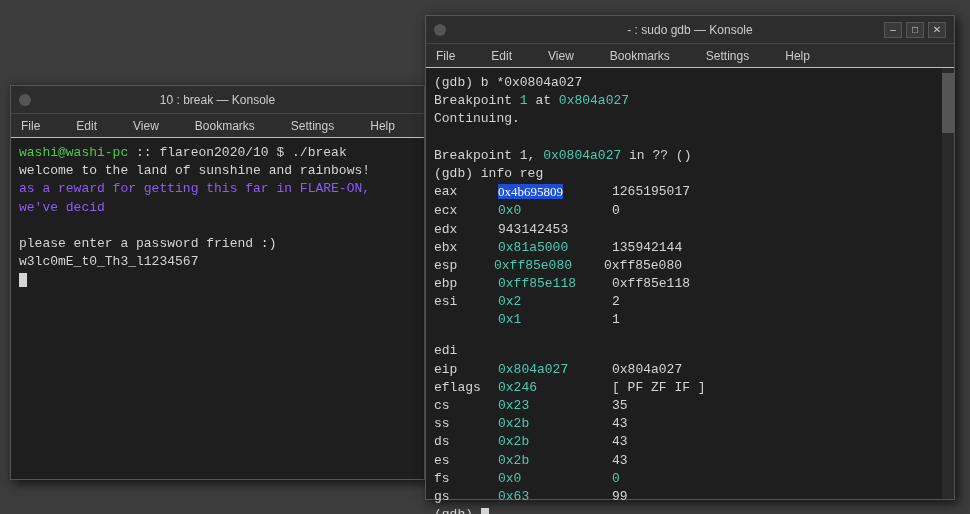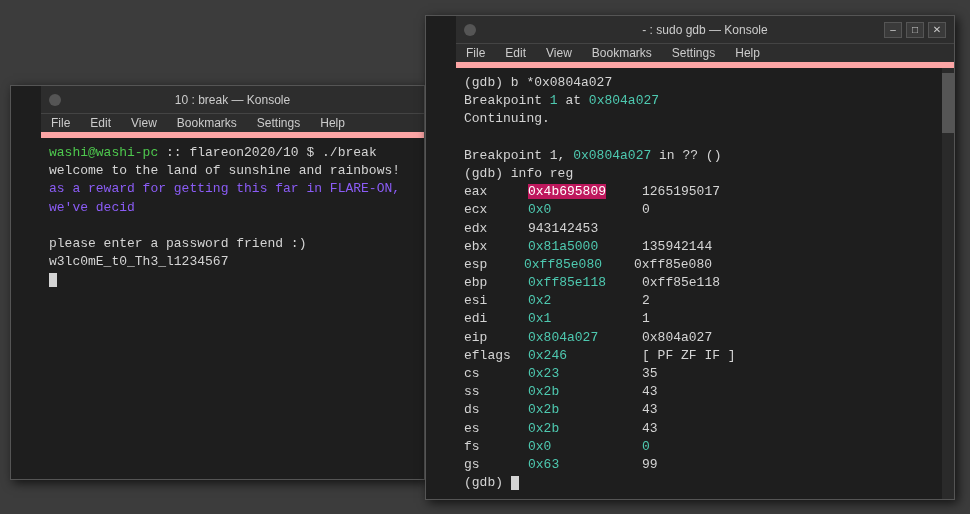--- a/index.html
+++ b/index.html
@@ -12,21 +12,20 @@
       overflow: hidden;
       position: relative;
     }
 
     
     .window {
       position: absolute;
       background: #1e1e1e;
       border: 1px solid #555;
       box-shadow: 3px 3px 10px rgba(0,0,0,0.7);
-      padding-left: 30px;
     }
 
     .titlebar {
       background: #2d2d2d;
       height: 28px;
       display: flex;
       align-items: center;
       padding: 0 8px;
       border-bottom: 1px solid #444;
       position: relative;
@@ -71,24 +70,24 @@
       align-items: center;
       justify-content: center;
       cursor: pointer;
       font-family: sans-serif;
     }
 
     .menubar {
       background: #2d2d2d;
       height: 24px;
       display: flex;
-      align-items: flex-start;
+      align-items: center;
       padding: 0 6px;
-      gap: 12px;
-      border-bottom: 6px solid #fca5a5;
+      gap: 28px;
+      border-bottom: 1px solid #fca5a5;
     }
 
     .menu-item {
       color: #ccc;
       font-size: 12px;
       font-family: sans-serif;
       cursor: pointer;
       padding: 2px 4px;
     }
 
@@ -98,23 +97,24 @@
       overflow: hidden;
       line-height: 1.4;
     }
 
     
     .green { color: #4ec94e; text-align: center; }
     .orange { color: #8b5cf6; }
     .cyan { color: #4ec9b0; }
     .white { color: #d4d4d4; }
     .highlight-box {
-      background: #be185d;
+      background: #1d4ed8;
       color: #fff;
       display: inline;
+      font-family: Liberation Serif, serif;
     }
 
     
     .window-left {
       left: 10px;
       top: 85px;
       width: 415px;
       height: 395px;
     }
 
@@ -262,21 +262,21 @@
       <span class="white" style="width:60px; display:inline-block;">ebp</span>
       <span class="cyan" style="display:inline-block; width:110px;">0xff85e118</span>
       <span class="white">0xff85e118</span>
     </div>
     <div style="display:flex; gap: 4px;">
       <span class="white" style="width:60px; display:inline-block;">esi</span>
       <span class="cyan" style="display:inline-block; width:110px;">0x2</span>
       <span class="white">2</span>
     </div>
     <div style="display:flex; gap: 4px;">
-      <span class="white" style="width:60px; display:inline-block;">edi</span>
+      <span class="white" style="width:60px; display:inline-block;margin-top:31px;">edi</span>
       <span class="cyan" style="display:inline-block; width:110px;">0x1</span>
       <span class="white">1</span>
     </div>
     <div style="display:flex; gap: 4px;">
       <span class="white" style="width:60px; display:inline-block;">eip</span>
       <span class="cyan" style="display:inline-block; width:110px;">0x804a027</span>
       <span class="white">0x804a027</span>
     </div>
     <div style="display:flex; gap: 4px;">
       <span class="white" style="width:60px; display:inline-block;">eflags</span>

